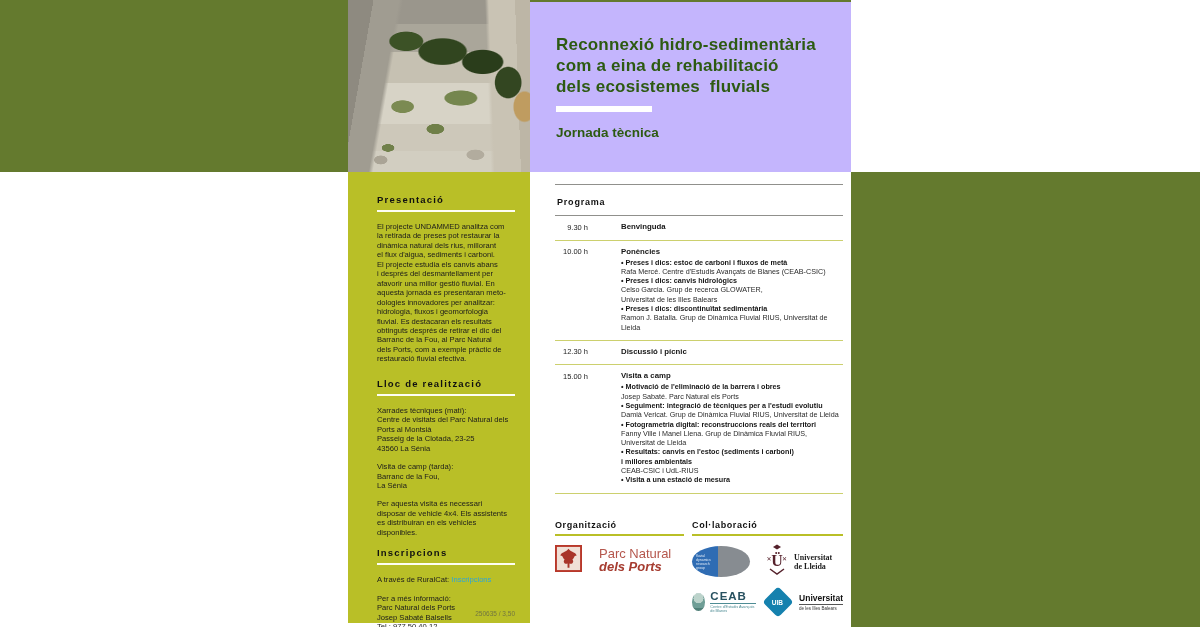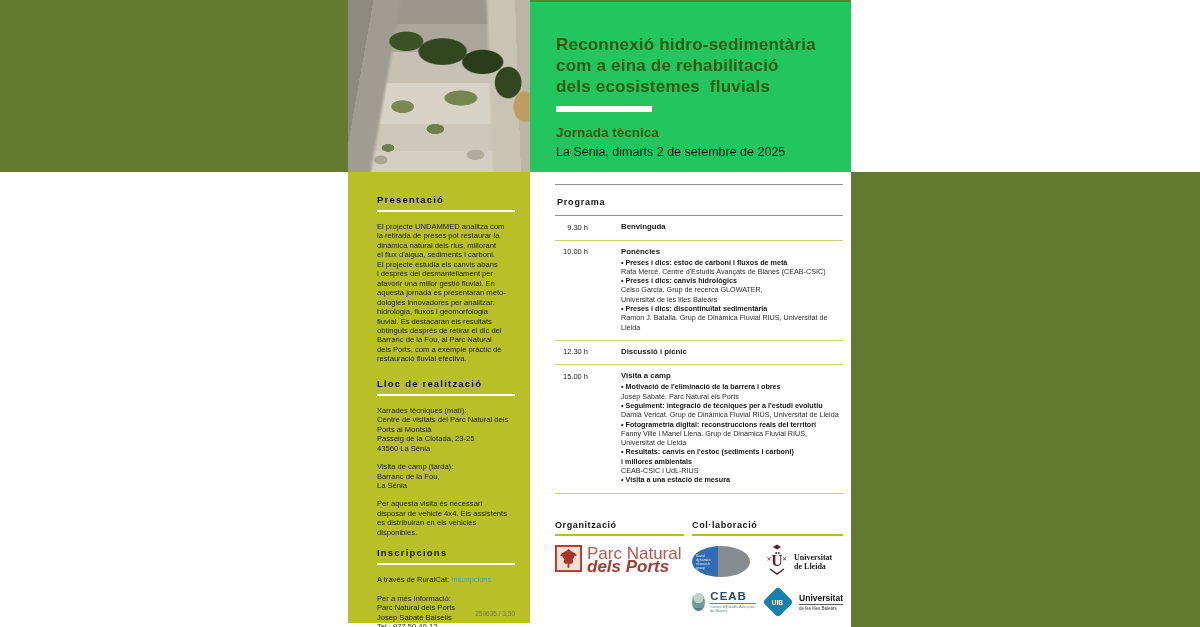--- a/index.html
+++ b/index.html
@@ -22,21 +22,21 @@
       radial-gradient(40px 22px at 52% 30%, #31451f 58%, transparent 63%),
       radial-gradient(34px 20px at 74% 36%, #2a3d1b 58%, transparent 63%),
       radial-gradient(28px 16px at 32% 24%, #3c5226 58%, transparent 63%),
       radial-gradient(22px 26px at 88% 48%, #334621 58%, transparent 63%),
       radial-gradient(16px 22px at 97% 62%, #bf9c60 65%, transparent 73%),
       linear-gradient(88deg, transparent 0 76%, #c9c3b4 78% 92%, #bdb6a6 92%),
       linear-gradient(100deg, #8e8a80 0 12%, #a09c91 12% 24%, transparent 26%),
       linear-gradient(180deg, #9a968c 0 14%, #aaa69a 14% 30%, #c6c1b2 30% 48%, #d7d3c6 48% 72%, #cdc8ba 72% 88%, #d2cec1 88%);}
 
   
-  .title-block{position:absolute;left:530px;top:0;width:321px;height:172px;background:#22c55e;
+  .title-block{position:absolute;left:530px;top:0;width:321px;height:172px;background:#c4b5fd;
                border-top:2px solid #647a2e;box-sizing:border-box;padding:32px 34px 0 26px;}
   .main-title{font-size:17px;line-height:21px;font-weight:bold;color:#2d5a12;white-space:pre-line;letter-spacing:.2px;}
   .white-bar{width:96px;height:6px;background:#fff;margin-top:9px;}
   .event-type{font-size:13.5px;font-weight:bold;color:#2d5a12;margin-top:13px;}
   .event-date{font-size:12.5px;color:#141414;margin-top:5px;}
 
   
   .left-col{position:absolute;left:348px;top:172px;width:182px;height:451px;background:#b9bf27;
             box-sizing:border-box;padding:22px 15px 0 29px;}
   .col-heading{font-size:9.5px;font-weight:bold;letter-spacing:1.2px;color:#101010;}
@@ -61,21 +61,21 @@
   .dline.b{font-weight:bold;color:#161616;}
 
   
   .footer-cols{display:flex;margin-top:26px;}
   .org-col{width:130px;margin-right:8px;}
   .collab-col{flex:1;}
   .sec-heading{font-size:9px;font-weight:bold;letter-spacing:.6px;color:#111;}
   .sec-underline{height:2px;background:#b9bf27;margin-top:4px;}
 
   .org-logo{display:flex;align-items:center;margin-top:9px;}
-  .org-logo-text{margin-left:5px;font-size:17px;line-height:13.5px;}
+  .org-logo-text{margin-left:17px;font-size:13px;line-height:13.5px;}
   .pn-line1{color:#b5574d;}
   .pn-line2{color:#a63c30;font-weight:bold;font-style:italic;}
 
   .collab-grid{display:grid;grid-template-columns:64px 1fr;column-gap:8px;row-gap:8px;margin-top:8px;align-items:center;}
   .rius{width:58px;height:31px;border-radius:50%;background:linear-gradient(90deg,#2f6cb3 0 44%,#878c91 44%);
         display:flex;align-items:center;overflow:hidden;gap:44px;}
   .rius-sub{width:24px;font-size:3.5px;line-height:4px;color:#dfeaf6;padding-left:4px;}
   .rius-text{font-size:10.5px;font-weight:bold;color:#fff;letter-spacing:.5px;margin-left:1px;}
 
   .logo-pair{display:flex;align-items:center;}
@@ -101,21 +101,20 @@
   <div class="block-br"></div>
 
   <div class="photo"></div>
 
   <div class="title-block">
     <div class="main-title">Reconnexió hidro-sedimentària
 com a eina de rehabilitació
 dels ecosistemes&nbsp; fluvials</div>
     <div class="white-bar"></div>
     <div class="event-type">Jornada tècnica</div>
-    <div class="event-date">La Sénia, dimarts 2 de setembre de 2025</div>
   </div>
 
   <div class="left-col">
     <div>
       <div class="col-heading">Presentació</div>
       <div class="white-rule"></div>
       <div class="col-body">El projecte UNDAMMED analitza com
 la retirada de preses pot restaurar la
 dinàmica natural dels rius, millorant
 el flux d'aigua, sediments i carboni.

